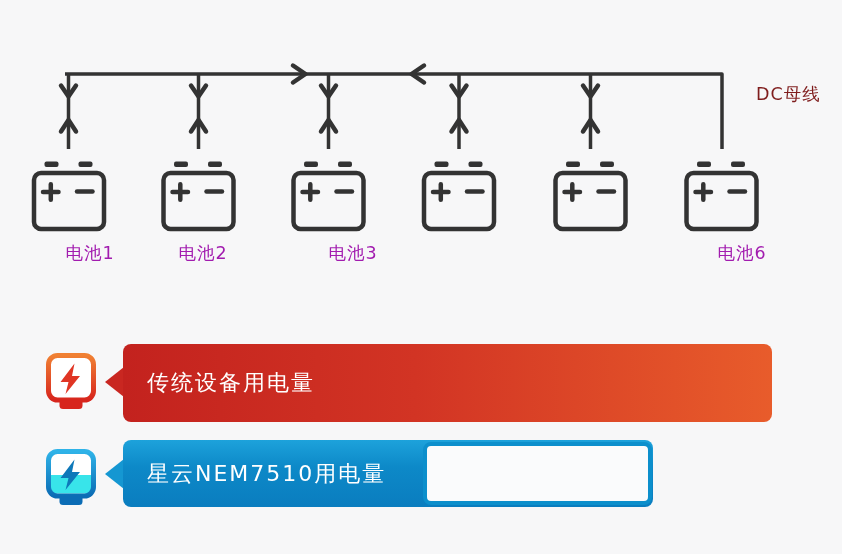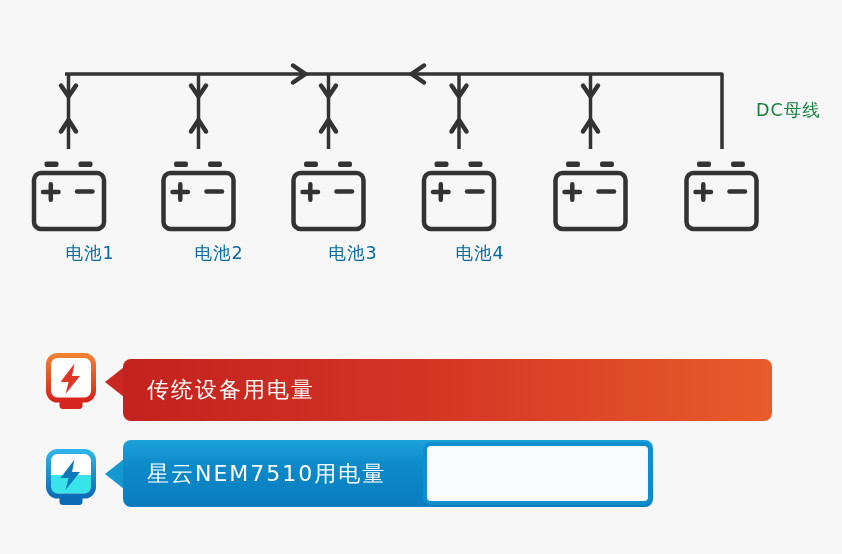--- a/index.html
+++ b/index.html
@@ -17,30 +17,30 @@
   }
   .abs { position: absolute; }
 
   
   .bat-label {
     position: absolute;
     top: 241px;
     width: 140px;
     text-align: center;
     font-size: 17.5px;
-    color: #0369a1;
+    color: #a21caf;
     letter-spacing: 1px;
     padding-left: 42px;
   }
   .bus-label {
     position: absolute;
     left: 756px;
-    top: 98px;
+    top: 82px;
     font-size: 17.5px;
-    color: #15803d;
+    color: #7f1d1d;
     letter-spacing: 1px;
     white-space: nowrap;
   }
 
   
   .bar {
     position: absolute;
     left: 123px;
     border-radius: 8px;
     color: #ffffff;
@@ -49,23 +49,23 @@
     letter-spacing: 2px;
     white-space: nowrap;
   }
   .bar-label {
     position: absolute;
     left: 24px;
     top: 50%;
     transform: translateY(-50%);
   }
   .bar-red {
-    top: 359px;
+    top: 344px;
     width: 649px;
-    height: 62px;
+    height: 78px;
     background: linear-gradient(90deg, #c3221e 0%, #d23424 45%, #e85c2b 100%);
   }
   .bar-blue {
     top: 440px;
     width: 530px;
     height: 67px;
     background: linear-gradient(180deg, #1da2db 0%, #0d89c8 40%, #0a7dbf 100%);
   }
   .bar-blue-track {
     position: absolute;
@@ -123,23 +123,23 @@
 
     <use href="#battery" x="69"></use>
     <use href="#battery" x="198.5"></use>
     <use href="#battery" x="328.5"></use>
     <use href="#battery" x="459"></use>
     <use href="#battery" x="590.5"></use>
     <use href="#battery" x="721.5"></use>
   </svg>
 
   <div class="bat-label" style="left:-1px">电池1</div>
-  <div class="bat-label" style="left:128px">电池2</div>
+  <div class="bat-label" style="left:112px">电池2</div>
   <div class="bat-label" style="left:262px">电池3</div>
-  <div class="bat-label" style="left:389px">电池4</div>
+  <div class="bat-label" style="left:651px">电池6</div>
 
   <div class="bus-label">DC母线</div>
 
   <svg class="meter-icon red" width="50" height="59" viewBox="0 0 50 59">
     <defs>
       <linearGradient id="gr" x1="0" y1="0" x2="0" y2="1">
         <stop offset="0" stop-color="#f08033"></stop>
         <stop offset="1" stop-color="#d7251d"></stop>
       </linearGradient>
     </defs>

